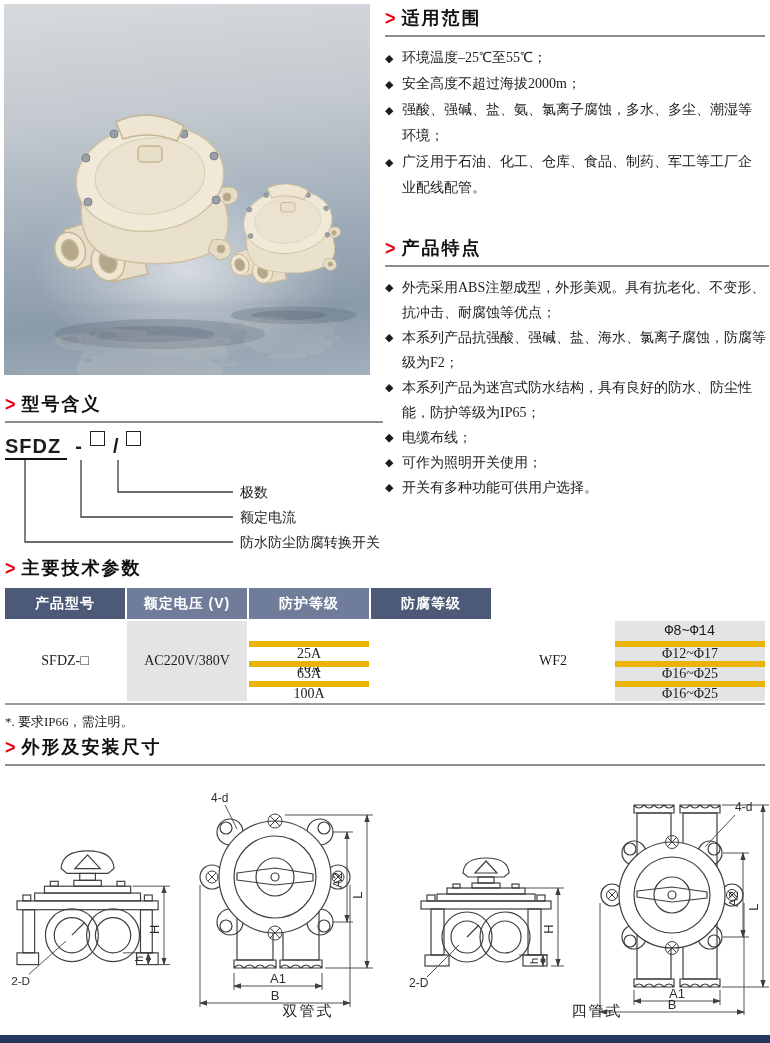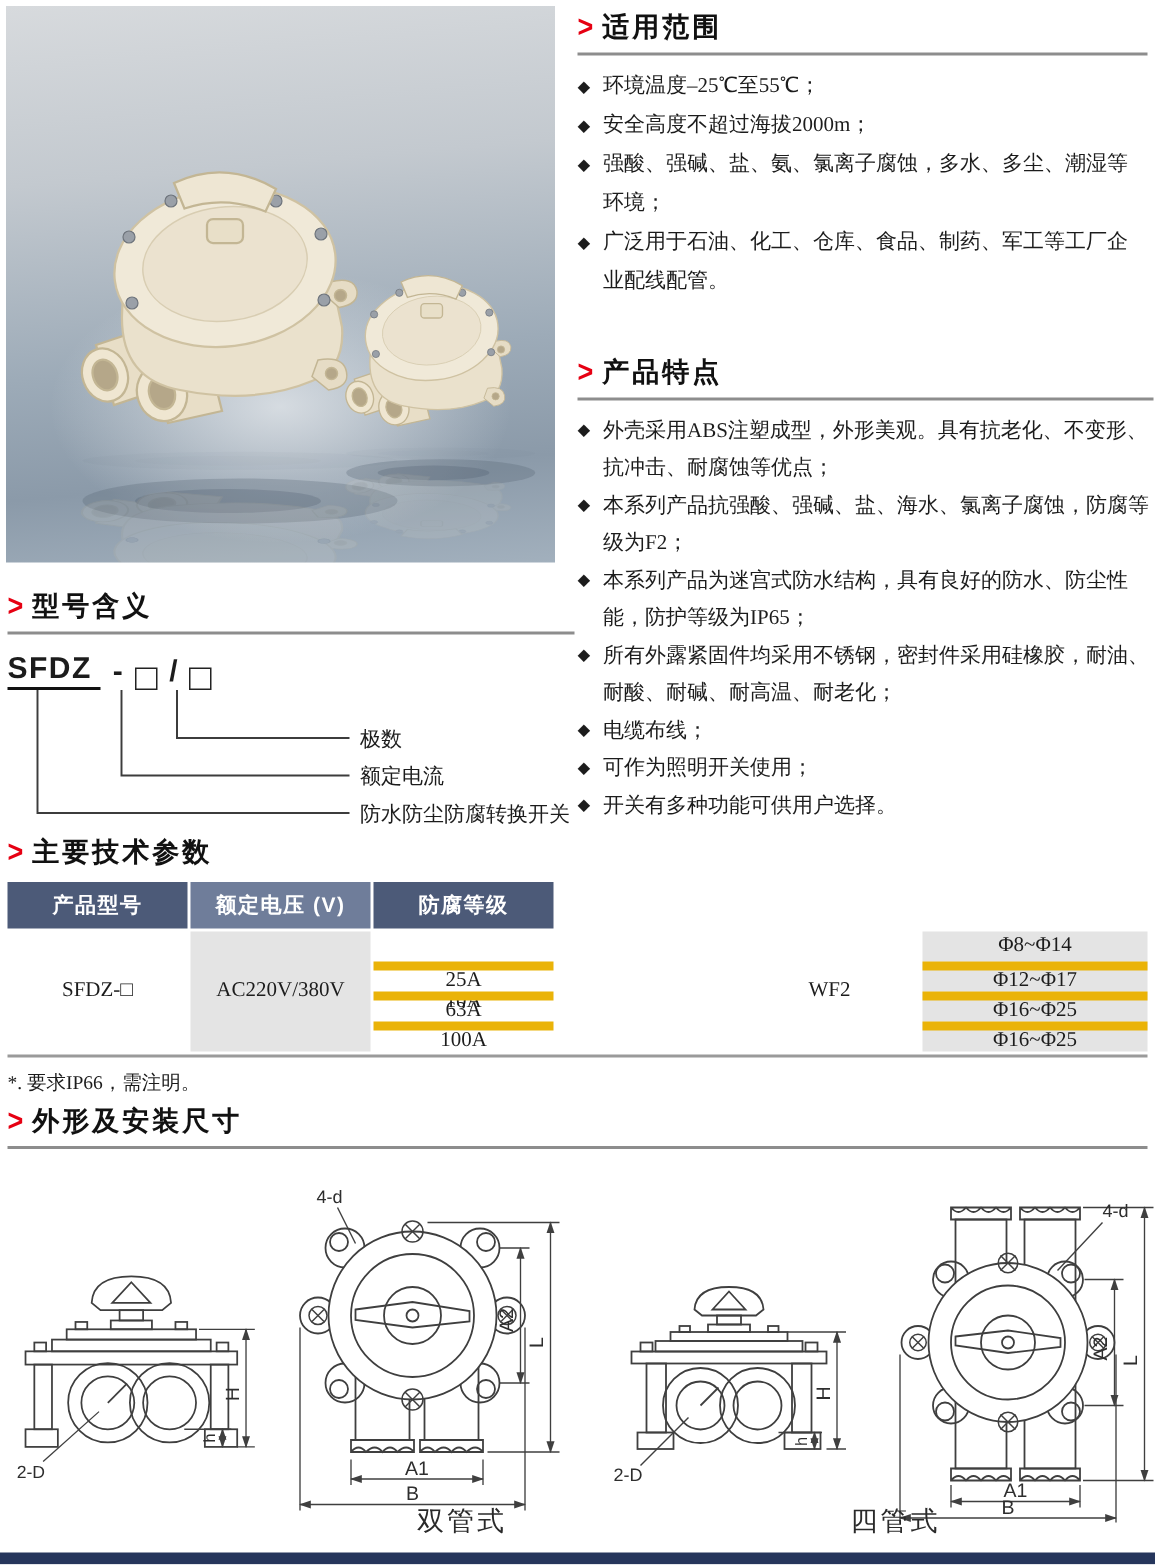--- a/index.html
+++ b/index.html
@@ -11,21 +11,21 @@
      color:#111;letter-spacing:2px;display:flex;align-items:center;gap:6px;}
   h2 .chev{color:#e60012;font-weight:bold;letter-spacing:0;font-size:18px;transform:scaleY(1.15);}
   .rule{height:2px;background:#8d8d8d;margin-top:5px;}
   
   ul.blist{list-style:none;margin:8px 0 0 0;padding:0;font-size:14px;}
   ul.blist li{position:relative;padding-left:17px;line-height:26px;}
   .features ul.blist li{line-height:25px;}
   ul.blist .blt{position:absolute;left:0;top:0;font-size:11px;}
   
   .code-line{margin-top:12px;font-family:"Liberation Sans", sans-serif;font-size:20px;font-weight:bold;
-             display:flex;align-items:flex-end;gap:8px;}
+             display:flex;align-items:flex-start;gap:8px;}
   .code-line .code{border-bottom:2px solid #111;padding-right:6px;letter-spacing:1px;}
   .code-line .box{display:inline-block;width:13px;height:13px;border:1.6px solid #222;margin-top:-4px;}
   .model-diagram{position:relative;height:100px;}
   .model-diagram svg{position:absolute;left:0;top:0;}
   .mlabel{position:absolute;left:235px;font-family:"Liberation Sans", sans-serif;font-size:14px;white-space:nowrap;}
   
   .tbl-head{display:grid;grid-template-columns:120px 120px 120px 120px 120px 150px;column-gap:2px;
             margin-top:8px;}
   .tbl-head .hc{height:31px;display:flex;align-items:center;justify-content:center;
         color:#fff;font-family:Liberation Sans, sans-serif;font-size:14px;font-weight:bold;letter-spacing:1px;}
@@ -42,21 +42,21 @@
   
   .photo{position:absolute;left:4px;top:4px;width:366px;height:371px;
          background:
            radial-gradient(ellipse 60% 35% at 50% 72%, rgba(225,229,233,0.85) 0%, rgba(225,229,233,0) 70%),
            linear-gradient(175deg,#d7dadd 0%,#c3c9cf 30%,#9dabb8 62%,#8b9aa9 82%,#a2b0bd 100%);}
   .photo svg{position:absolute;left:0;top:0;}
   
   .drawings svg{position:absolute;}
   .drawings text{font-family:"Liberation Sans", sans-serif;fill:#2e2e2e;}
   .caption{position:absolute;top:1002px;width:80px;text-align:center;
-           font-family:"Liberation Sans", sans-serif;font-size:18px;color:#2a2a2a;letter-spacing:2px;}
+           font-family:"Liberation Sans", sans-serif;font-size:15px;color:#2a2a2a;letter-spacing:2px;}
   
   .footer-bar{position:absolute;left:0;bottom:0;width:770px;height:8px;background:#26365c;}
 </style>
 </head>
 <body>
 
 <div class="page">
 
   <div class="photo">
     <svg width="366" height="371" viewBox="0 0 366 371">
@@ -127,21 +127,21 @@
       </h2>
     <div class="rule"></div>
     <ul class="blist">
 
         <li><span class="blt">◆</span><span>外壳采用ABS注塑成型，外形美观。具有抗老化、不变形、抗冲击、耐腐蚀等优点；</span></li>
 
         <li><span class="blt">◆</span><span>本系列产品抗强酸、强碱、盐、海水、氯离子腐蚀，防腐等级为F2；</span></li>
 
         <li><span class="blt">◆</span><span>本系列产品为迷宫式防水结构，具有良好的防水、防尘性能，防护等级为IP65；</span></li>
 
-        <li><span class="blt">◆</span><span>所有外露紧固件均采用不锈钢，密封件采用硅橡胶，耐油、耐酸、耐碱、耐高温、耐老化；</span></li>
+        <li><span class="blt">◆</span></li>
 
         <li><span class="blt">◆</span><span>电缆布线；</span></li>
 
         <li><span class="blt">◆</span><span>可作为照明开关使用；</span></li>
 
         <li><span class="blt">◆</span><span>开关有多种功能可供用户选择。</span></li>
       </ul>
   </section>
 
   <section class="sec model" style="left:5px;top:392px;width:378px;">
@@ -172,31 +172,32 @@
   </section>
 
   <section class="sec params" style="left:5px;top:556px;width:760px;">
     <h2>
         <span class="chev">&gt;</span>
         <span>主要技术参数</span>
       </h2>
     <div class="tbl-head">
       <div class="hc dark">产品型号</div>
       <div class="hc light">额定电压 (V)</div>
+      <div class="hc light">防护等级</div>
       <div class="hc dark">防腐等级</div>
     </div>
     <div class="tbl-body">
       <div class="cell span4" style="grid-column:1;">SFDZ-□</div>
       <div class="cell span4 gray" style="grid-column:2;">AC220V/380V</div>
       <div class="cell sub first" style="grid-column:3;grid-row:1;margin-top:47px;">10A</div>
       <div class="cell sub" style="grid-column:3;grid-row:2;">25A</div>
       <div class="cell sub" style="grid-column:3;grid-row:3;">63A</div>
       <div class="cell sub" style="grid-column:3;grid-row:4;">100A</div>
       <div class="cell span4" style="grid-column:5;">WF2</div>
-      <div class="cell sub first gray" style="grid-column:6;grid-row:1;">Φ8~Φ14</div>
+      <div class="cell sub first gray" style="grid-column:6;grid-row:1;font-family:Liberation Mono, monospace;">Φ8~Φ14</div>
       <div class="cell sub gray" style="grid-column:6;grid-row:2;">Φ12~Φ17</div>
       <div class="cell sub gray" style="grid-column:6;grid-row:3;">Φ16~Φ25</div>
       <div class="cell sub gray" style="grid-column:6;grid-row:4;">Φ16~Φ25</div>
     </div>
     <div class="footnote">*. 要求IP66，需注明。</div>
   </section>
 
   <section class="sec drawings" style="left:5px;top:735px;width:760px;height:300px;">
     <h2>
         <span class="chev">&gt;</span>

